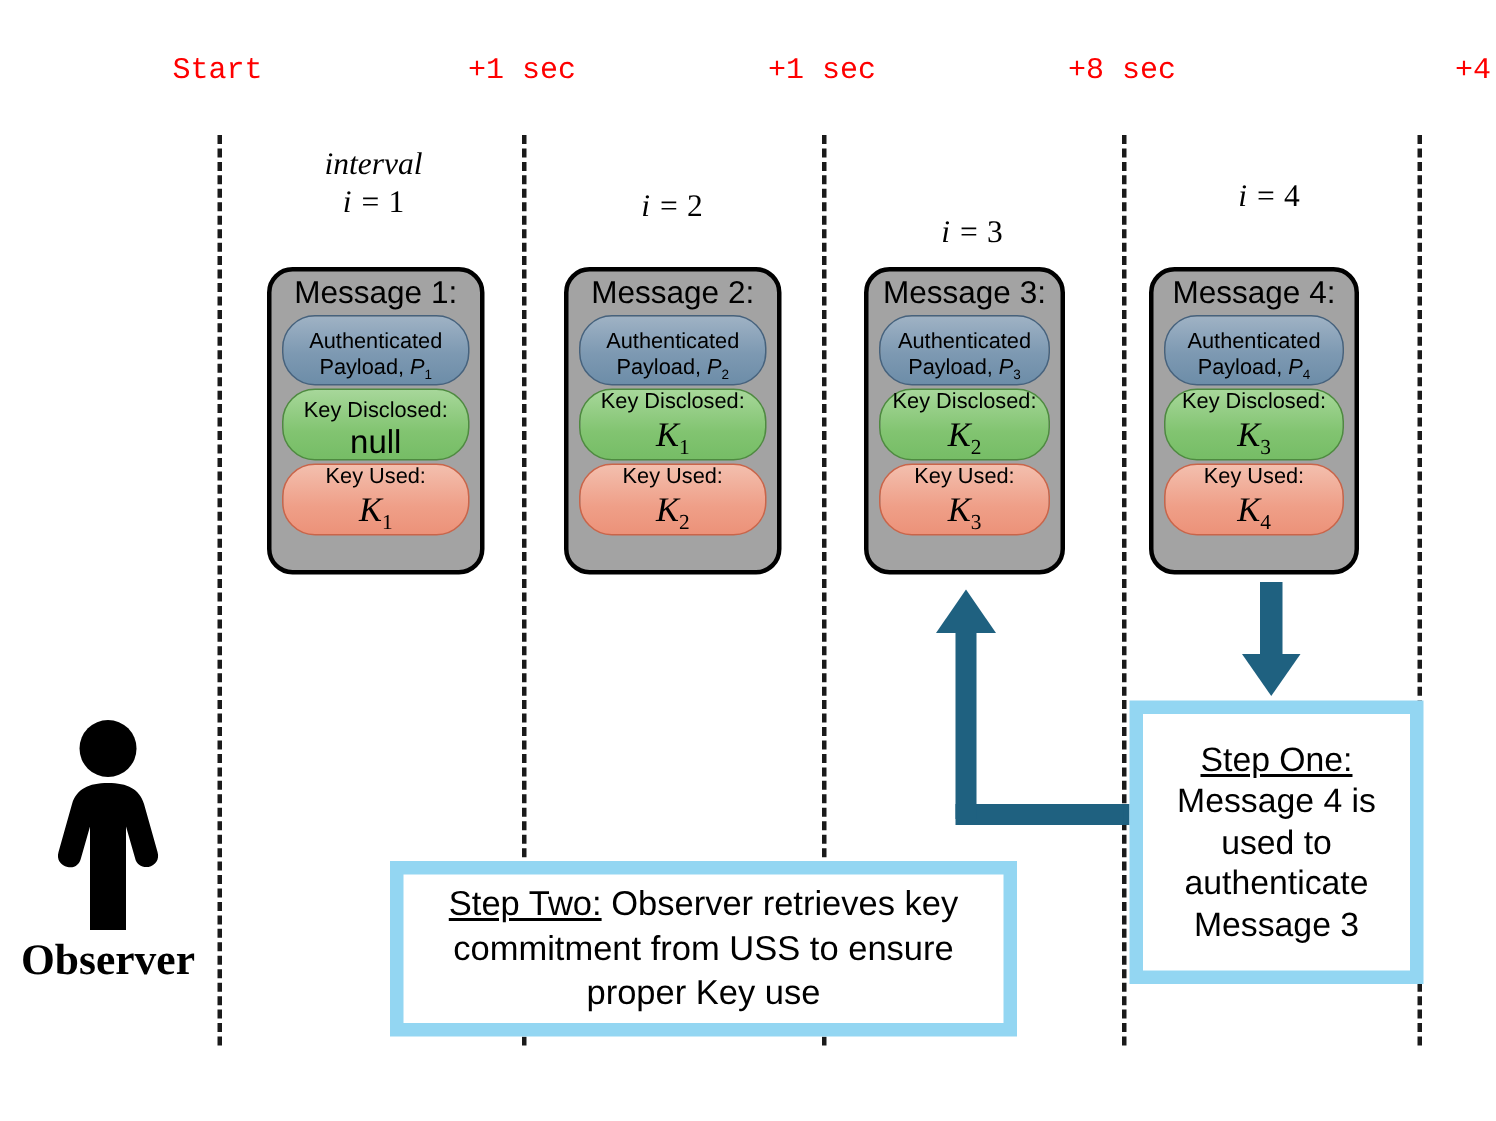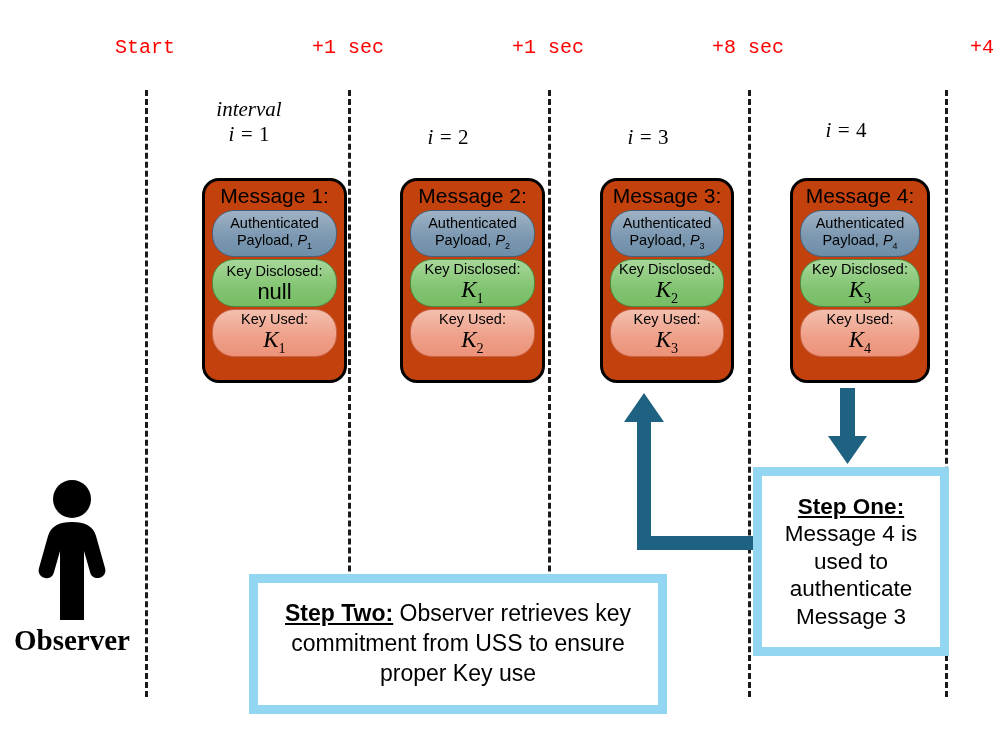--- a/index.html
+++ b/index.html
@@ -40,43 +40,42 @@
   .interval-cap .word{font-style:italic;}
   .interval-cap .eq{font-style:italic;}
   .interval-cap .eq .num{font-style:normal;}
 
   
   .msg-card{
     position:absolute;
     box-sizing:border-box;
     border:3.5px solid #000;
     border-radius:17px;
-    background:#c2410c;
+    background:#a3a3a3;
     display:flex;
     flex-direction:column;
     align-items:center;
     padding:3px 7px 7px 7px;
-    margin-left:24px;
   }
   .msg-title{
     font-size:21px;
     color:#000;
     line-height:1.15;
     margin-bottom:2px;
     white-space:nowrap;
   }
   .pill{
     box-sizing:border-box;
     width:100%;
     border-radius:22px;
     text-align:center;
     display:flex;
     flex-direction:column;
     align-items:center;
-    justify-content:center;
+    justify-content:flex-end;
     color:#000;
   }
   .pill .l1{font-size:14.5px;line-height:1.18;white-space:nowrap;}
   .pill .l2{font-size:14.5px;line-height:1.2;white-space:nowrap;}
   .pill .big{
     font-family:"Liberation Serif", serif;
     font-size:23px;
     line-height:1.05;
     white-space:nowrap;
   }
@@ -109,21 +108,21 @@
     box-sizing:border-box;
     background:#ffffff;
     border:9px solid #93d6f2;
     color:#000;
     display:flex;
     align-items:center;
     justify-content:center;
     text-align:center;
   }
   .callout .inner{padding:4px 8px;}
-  .callout .head{font-weight:bold;text-decoration:underline;}
+  .callout .head{font-weight:normal;text-decoration:underline;}
   #callout-step-one{font-size:22.5px;line-height:1.22;}
   #callout-step-two{font-size:23px;line-height:1.3;}
 
   
   .arrow-svg{position:absolute;overflow:visible;}
 
   
   .actor{
     position:absolute;
     text-align:center;
@@ -166,21 +165,21 @@
   </div>
 
   <div class="interval-cap" style="left:448px;top:125px;">
     <div class="eq">
       <span>i</span>
       <span>=</span>
       <span class="num">2</span>
     </div>
   </div>
 
-  <div class="interval-cap" style="left:648px;top:125px;">
+  <div class="interval-cap" style="left:648px;top:142px;">
     <div class="eq">
       <span>i</span>
       <span>=</span>
       <span class="num">3</span>
     </div>
   </div>
 
   <div class="interval-cap" style="left:846px;top:118px;">
     <div class="eq">
       <span>i</span>
@@ -289,19 +288,19 @@
       <polygon points="24,5 44,34 4,34"></polygon>
     </g>
   </svg>
 
   <div class="callout" id="callout-step-one" style="left:753px;top:467px;width:196px;height:189px;">
     <div class="inner">
       <span class="head">Step One:</span><span> Message 4 is used to authenticate Message 3</span>
     </div>
   </div>
 
-  <div class="callout" id="callout-step-two" style="left:249px;top:574px;width:418px;height:140px;">
+  <div class="callout" id="callout-step-two" style="left:260px;top:574px;width:418px;height:117px;">
     <div class="inner">
       <span class="head">Step Two:</span><span> Observer retrieves key commitment from USS to ensure proper Key use</span>
     </div>
   </div>
 
 </div>
 
 </body></html>

